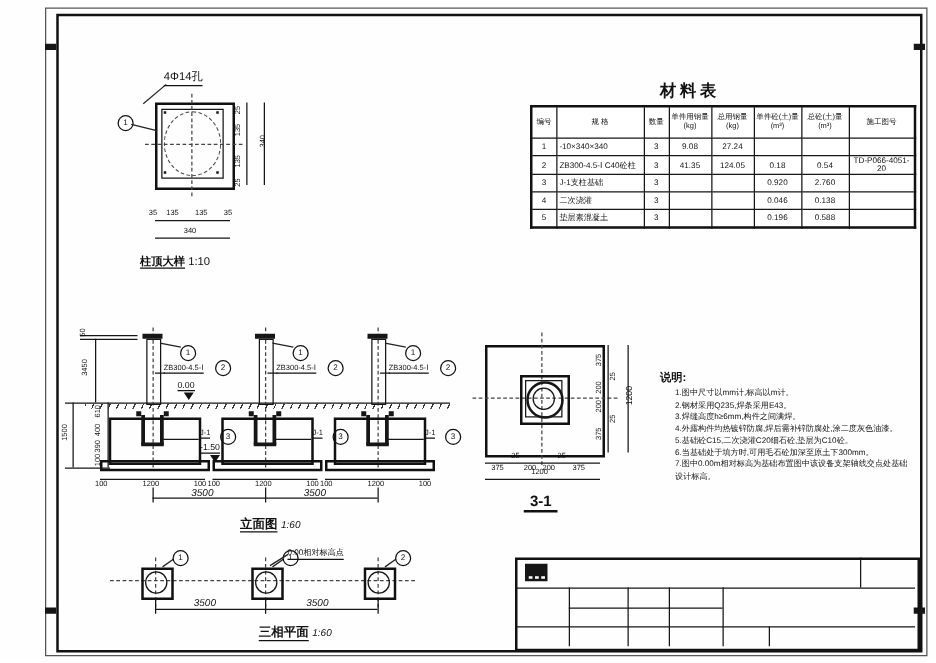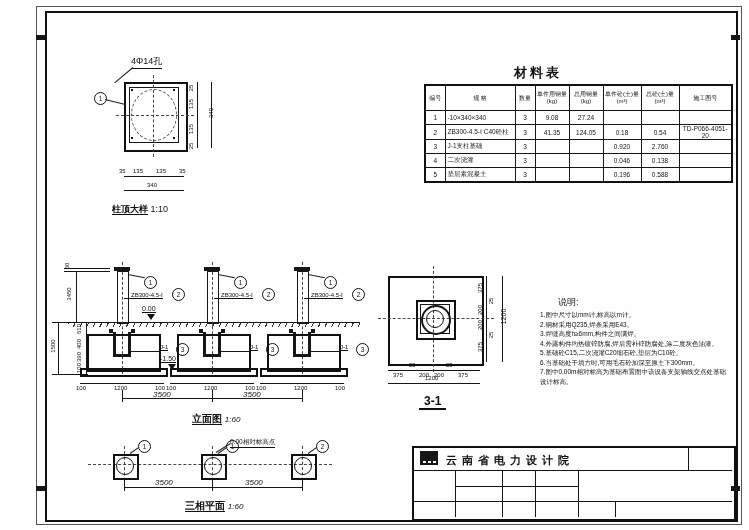--- a/index.html
+++ b/index.html
@@ -69,21 +69,21 @@
   <span class="t s6" style="left:133px;top:168px;">135</span>
   <span class="t s6" style="left:156px;top:168px;">135</span>
   <span class="t s6" style="left:179px;top:168px;">35</span>
   <div class="ln" style="left:124px;top:190px;width:60px;height:1px;"></div>
   <span class="t s6" style="left:147px;top:182px;">340</span>
   <span class="t s9" style="left:112px;top:203px;">
     <span class="u" style="font-weight:bold;">柱顶大样</span>
     <span>1:10</span>
   </span>
 
-  <span class="t" style="left:514px;top:64px;font-size:13px;letter-spacing:3px;font-weight:bold;">材料表</span>
+  <span class="t" style="left:528px;top:64px;font-size:13px;letter-spacing:3px;font-weight:bold;">材料表</span>
   <table class="mat" id="mat-table" style="left:424px;top:84px;width:307px;">
     <colgroup>
       <col style="width:20px">
         <col style="width:70px">
         <col style="width:20px">
         <col style="width:34px">
       <col style="width:34px">
         <col style="width:38px">
         <col style="width:38px">
         <col style="width:53px">
@@ -294,21 +294,21 @@
   <span class="t s6" style="left:393px;top:372px;">375</span>
   <span class="t s6" style="left:409px;top:362px;">25</span>
   <span class="t s6" style="left:419px;top:372px;">200</span>
   <span class="t s6" style="left:434px;top:372px;">200</span>
   <span class="t s6" style="left:446px;top:362px;">25</span>
   <span class="t s6" style="left:458px;top:372px;">375</span>
   <div class="ln" style="left:388px;top:383px;width:92px;height:1px;"></div>
   <span class="t s6" style="left:425px;top:375px;">1200</span>
   <span class="t s12" style="left:419px;top:394px;border-bottom:2px solid #111;padding:0 5px;font-weight:bold;">3-1</span>
 
-  <span class="t s9" style="left:558px;top:296px;font-weight:normal;">说明:</span>
+  <span class="t s9" style="left:528px;top:296px;font-weight:bold;">说明:</span>
   <div class="abs" id="notes-list" style="left:540px;top:310px;width:192px;font-size:6.5px;line-height:9.5px;white-space:normal;">
       <div>1.图中尺寸以mm计,标高以m计。</div>
       <div>2.钢材采用Q235,焊条采用E43。</div>
       <div>3.焊缝高度h≥6mm,构件之间满焊。</div>
       <div>4.外露构件均热镀锌防腐,焊后需补锌防腐处,涂二度灰色油漆。</div>
       <div>5.基础砼C15,二次浇灌C20细石砼,垫层为C10砼。</div>
       <div>6.当基础处于填方时,可用毛石砼加深至原土下300mm。</div>
       <div>7.图中0.00m相对标高为基础布置图中该设备支架轴线交点处基础设计标高。</div>
     </div>
 
@@ -340,32 +340,31 @@
     </div>
   </div>
   <span class="t s65 u" style="left:230px;top:438px;">0.00相对标高点</span>
   <div class="lead" style="left:216px;top:452px;width:17px;transform:rotate(-32deg);"></div>
   <div class="ln" style="left:124px;top:487px;width:178px;height:1px;"></div>
   <div class="ln" style="left:124px;top:480px;width:1px;height:11px;"></div>
   <div class="ln" style="left:212px;top:480px;width:1px;height:11px;"></div>
   <div class="ln" style="left:302px;top:480px;width:1px;height:11px;"></div>
   <span class="t s8" style="left:155px;top:478px;">3500</span>
   <span class="t s8" style="left:245px;top:478px;">3500</span>
-  <span class="t s10" style="left:185px;top:499px;">
+  <span class="t s10" style="left:207px;top:499px;">
     <span class="u" style="font-weight:bold;">三相平面</span>
     <span class="s8">1:60</span>
   </span>
 
   <div class="box2" style="left:412px;top:446px;width:320px;height:71px;"></div>
   <div class="ln" style="left:412px;top:470px;width:320px;height:1px;"></div>
   <div class="ln" style="left:420px;top:451px;width:18px;height:14px;"></div>
   <div class="abs" style="left:423px;top:461px;width:3px;height:2px;background:#fff;"></div>
   <div class="abs" style="left:428px;top:461px;width:3px;height:2px;background:#fff;"></div>
   <div class="abs" style="left:433px;top:461px;width:3px;height:2px;background:#fff;"></div>
-  <span class="t" style="left:446px;top:453px;font-size:11px;letter-spacing:5px;font-weight:bold;">云南省电力设计院</span>
   <div class="ln" style="left:688px;top:446px;width:1px;height:24px;"></div>
   <div class="ln" style="left:455px;top:470px;width:1px;height:47px;"></div>
   <div class="ln" style="left:502px;top:470px;width:1px;height:47px;"></div>
   <div class="ln" style="left:535px;top:470px;width:1px;height:47px;"></div>
   <div class="ln" style="left:578px;top:470px;width:1px;height:47px;"></div>
   <div class="ln" style="left:455px;top:486px;width:123px;height:1px;"></div>
   <div class="ln" style="left:412px;top:501px;width:320px;height:1px;"></div>
   <div class="ln" style="left:615px;top:501px;width:1px;height:16px;"></div>
 
 </div>

